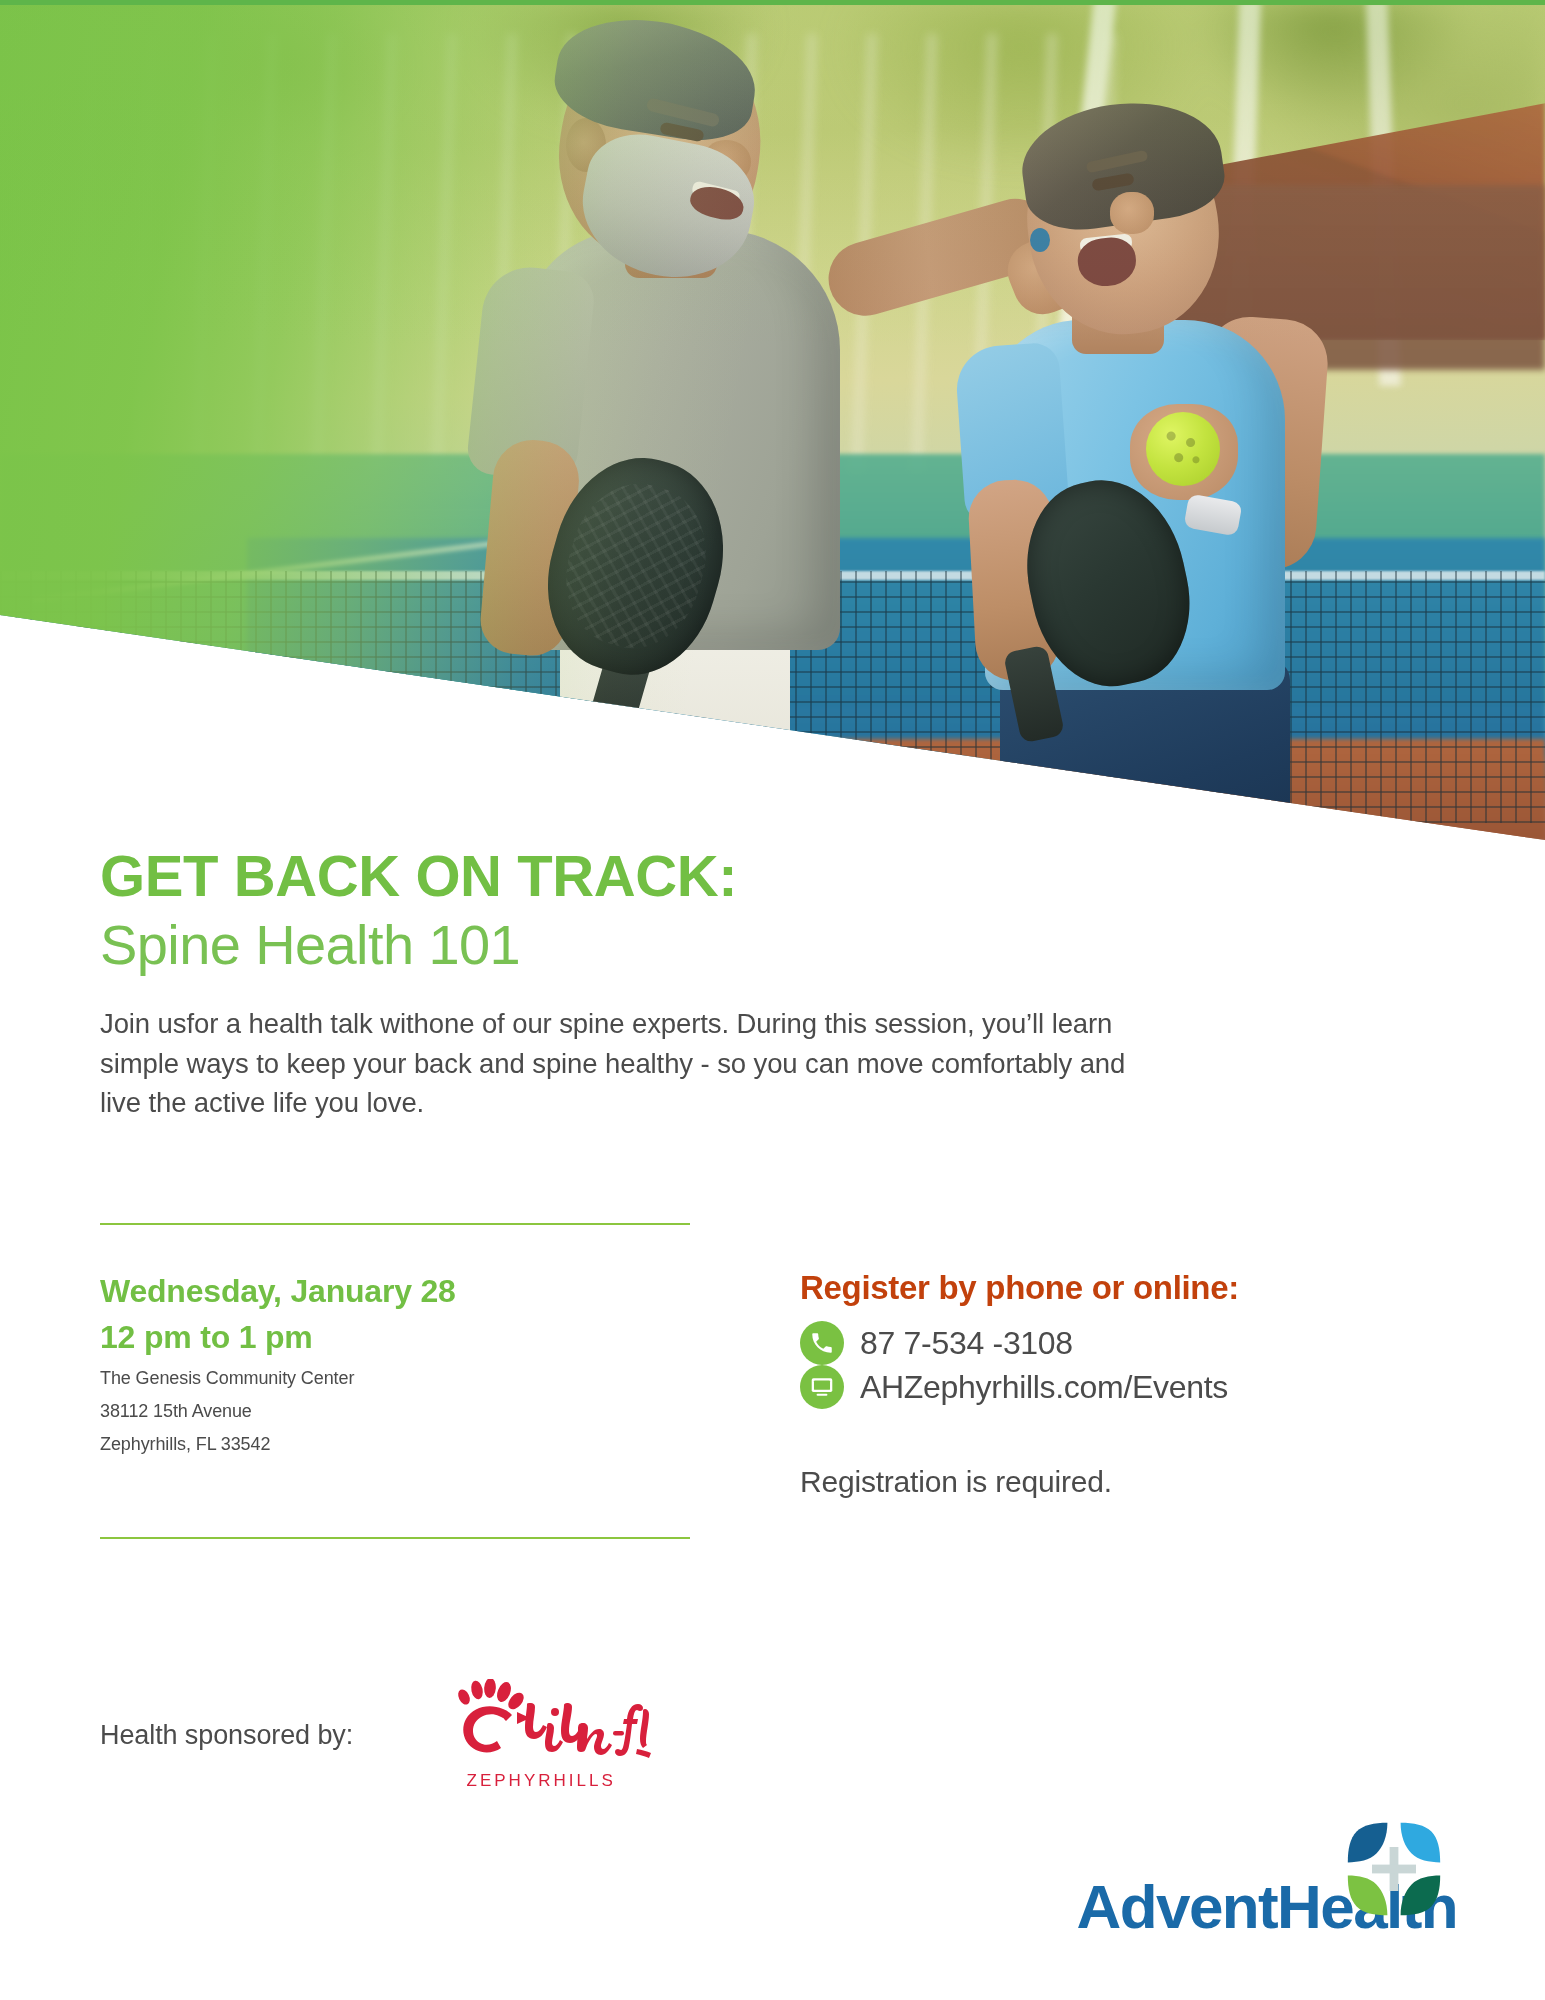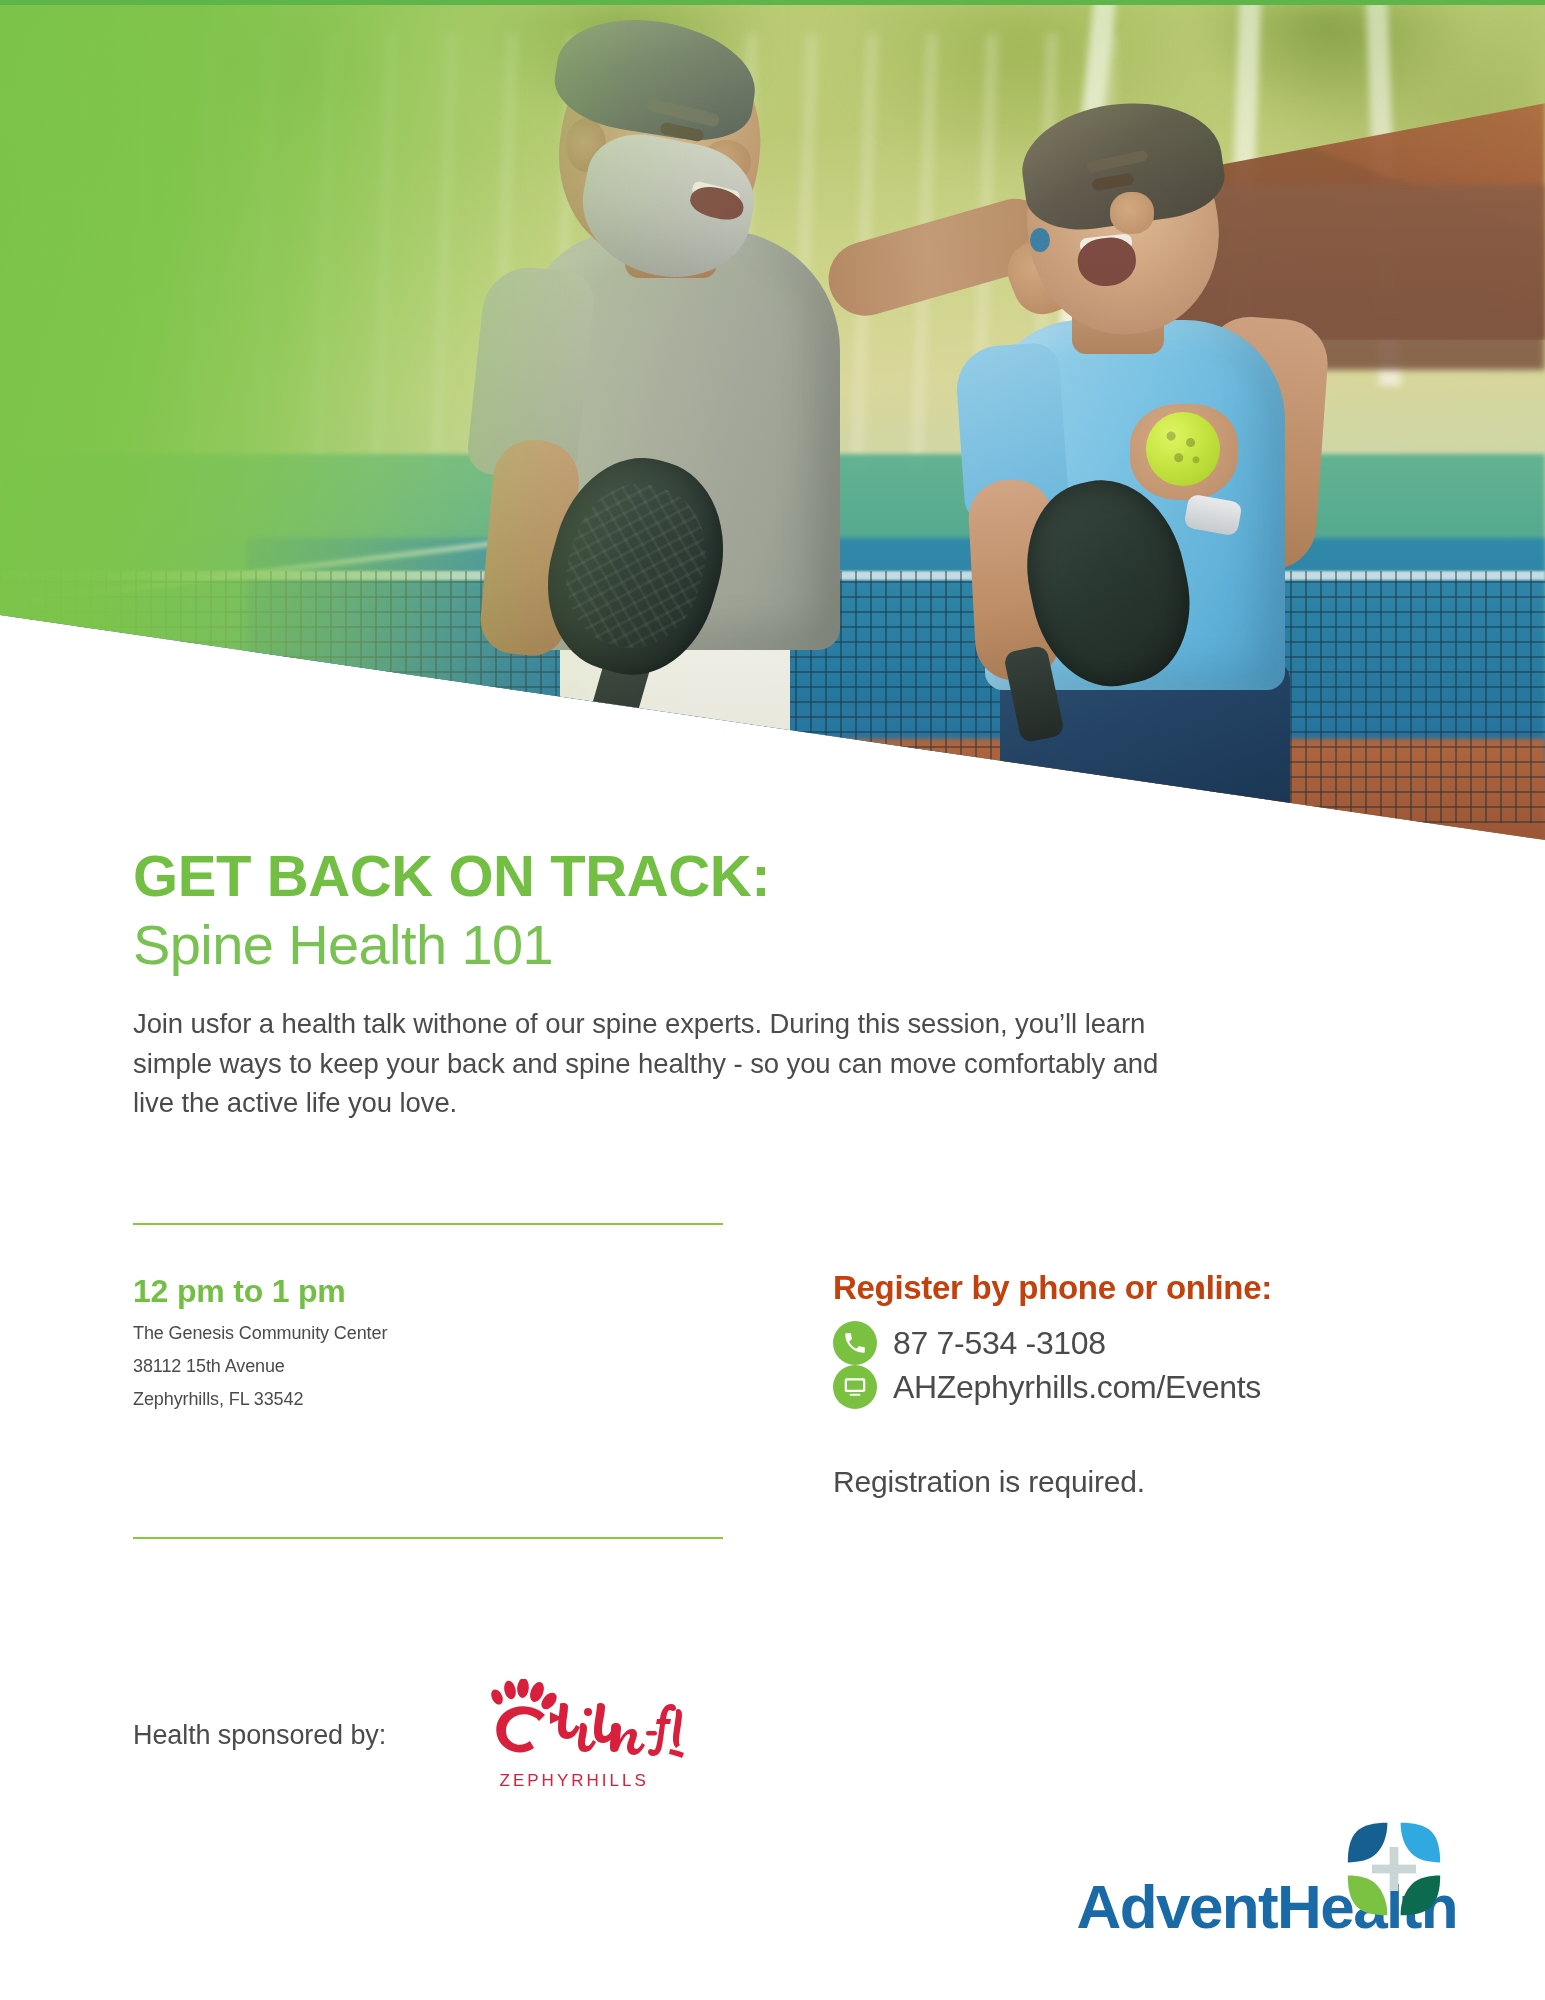--- a/index.html
+++ b/index.html
@@ -390,21 +390,20 @@
   .hero-topline {
     position: absolute; left: 0; top: 0; width: 100%; height: 5px;
     background: #5eb54a;
   }
 
   
   .content {
     position: absolute;
     left: 0; top: 820px;
     width: 1269px;
-    padding-left: 33px;
   }
   .pad { padding-left: 100px; padding-right: 100px; }
 
   .headline {
     font-size: 58px;
     font-weight: bold;
     color: #72bf44;
     letter-spacing: -0.4px;
     line-height: 1.02;
     margin: 0;
@@ -611,20 +610,21 @@
       <h1 class="headline">GET BACK ON TRACK:</h1>
       <h2 class="subhead">Spine Health 101</h2>
       <p class="lede">Join usfor a health talk withone of our spine experts. During this session, you’ll learn simple ways to keep your back and spine healthy - so you can move comfortably and live the active life you love.</p>
     </div>
 
     <div class="rule rule-top"></div>
 
     <div class="cols">
 
       <div class="col-left">
+        <div class="when">Wednesday, January 28</div>
         <div class="when">12 pm to 1 pm</div>
         <div class="where-line">The Genesis Community Center</div>
         <div class="where-line">38112 15th Avenue</div>
         <div class="where-line">Zephyrhills, FL 33542</div>
       </div>
 
       <div class="col-right">
         <div class="reg-title">Register by phone or online:</div>
 
         <div class="reg-row">

